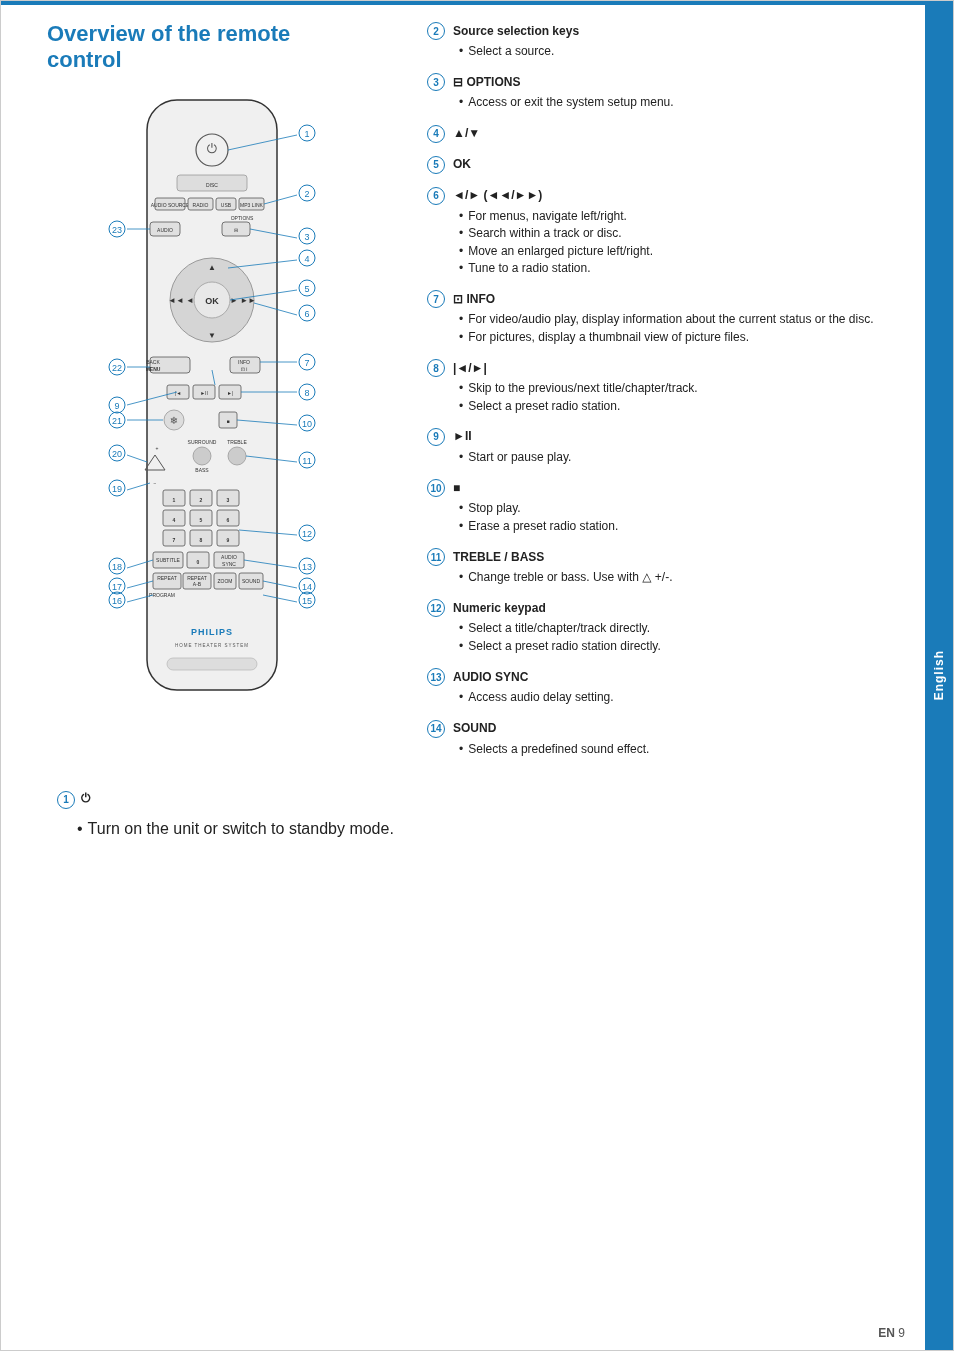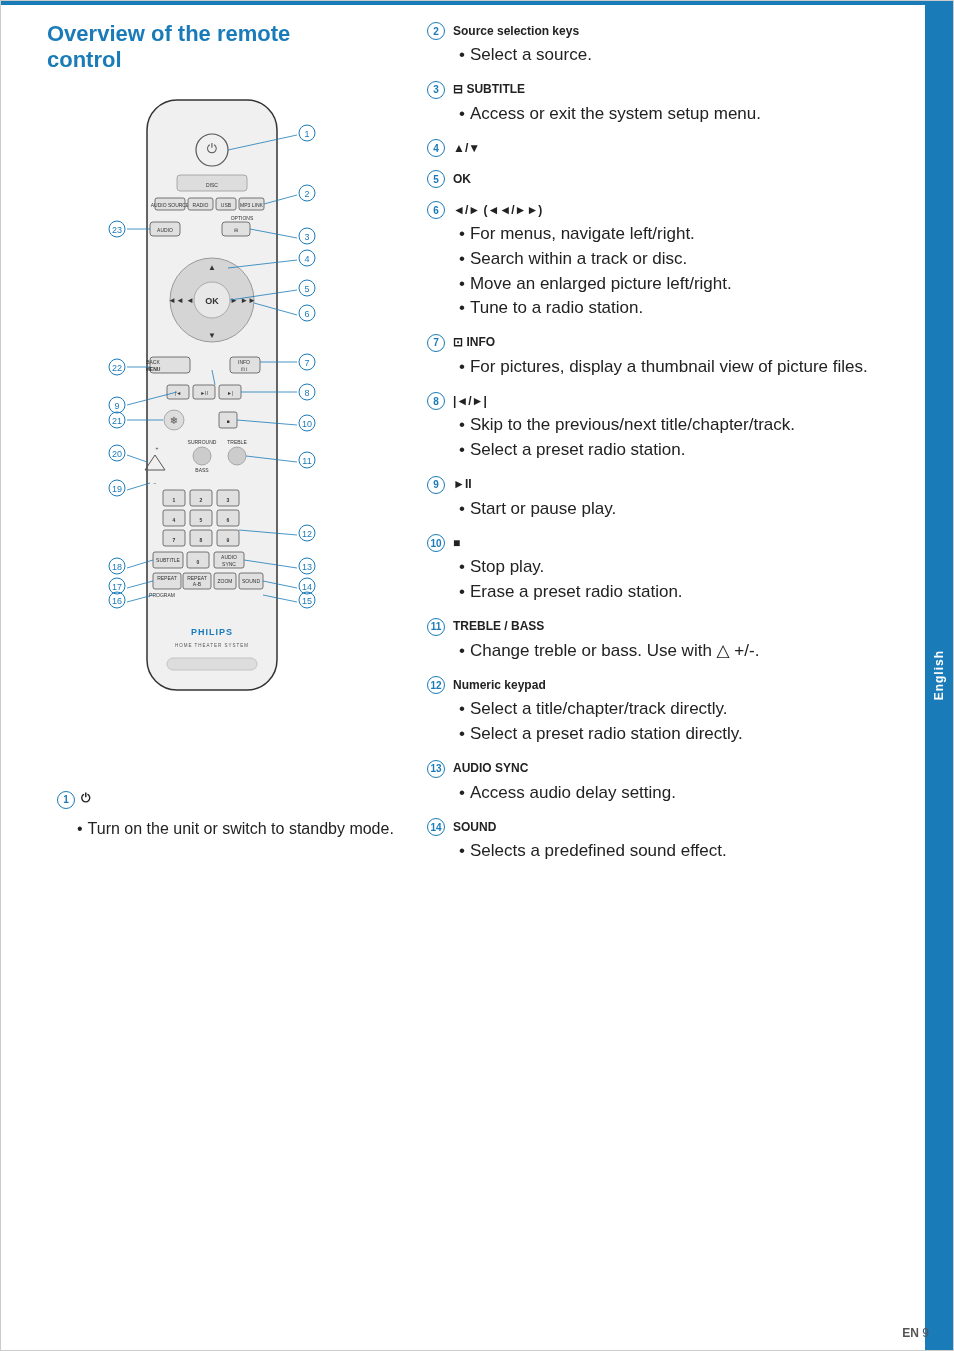--- a/index.html
+++ b/index.html
@@ -146,29 +146,29 @@
       margin-left: 32px;
       list-style: none;
       margin-top: 2px;
     }
     .right-item-bullets li::before {
       content: "•";
       margin-right: 5px;
       color: #222;
     }
     .right-item-bullets li {
-      font-size: 17px;
+      font-size: 12px;
       line-height: 1.45;
     }
 
     
     .page-num {
       position: absolute;
       bottom: 10px;
-      right: 24px;
+      right: 48px;
       font-size: 12px;
       color: #555;
     }
     .page-num-en {
       font-weight: bold;
     }
 
     
     .top-border {
       position: absolute;
@@ -481,21 +481,21 @@
             <span class="circle-num">2</span>
             <span class="right-item-title">Source selection keys</span>
           </div>
           <ul class="right-item-bullets">
             <li>Select a source.</li>
           </ul>
         </div>
         <div class="right-item">
           <div class="right-item-header">
             <span class="circle-num">3</span>
-            <span class="right-item-title">⊟ SUBTITLE</span>
+            <span class="right-item-title">⊟ OPTIONS</span>
           </div>
           <ul class="right-item-bullets">
             <li>Access or exit the system setup menu.</li>
           </ul>
         </div>
         <div class="right-item">
           <div class="right-item-header">
             <span class="circle-num">4</span>
             <span class="right-item-title">▲/▼</span>
           </div>
@@ -517,20 +517,21 @@
             <li>Move an enlarged picture left/right.</li>
             <li>Tune to a radio station.</li>
           </ul>
         </div>
         <div class="right-item">
           <div class="right-item-header">
             <span class="circle-num">7</span>
             <span class="right-item-title">⊡ INFO</span>
           </div>
           <ul class="right-item-bullets">
+            <li>For video/audio play, display information about the current status or the disc.</li>
             <li>For pictures, display a thumbnail view of picture files.</li>
           </ul>
         </div>
         <div class="right-item">
           <div class="right-item-header">
             <span class="circle-num">8</span>
             <span class="right-item-title">|◄/►|</span>
           </div>
           <ul class="right-item-bullets">
             <li>Skip to the previous/next title/chapter/track.</li>

